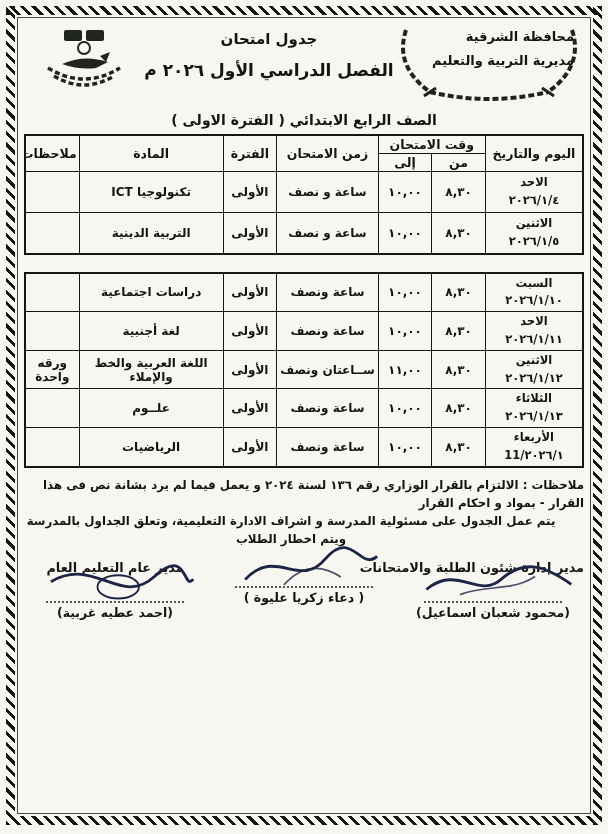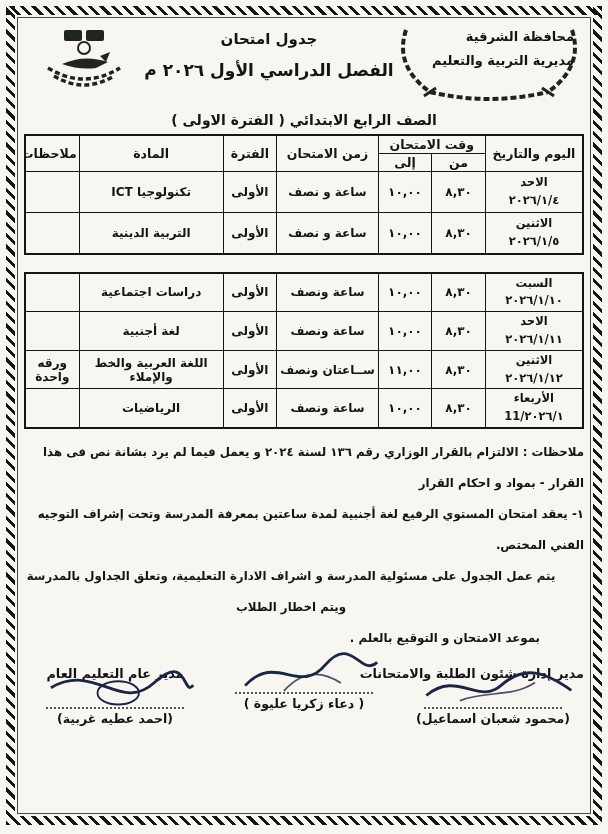--- a/index.html
+++ b/index.html
@@ -33,21 +33,21 @@
               font-size:12px;padding:1px 2px;overflow:hidden;}
   .c-day{width:17.5%;}.c-from{width:9.6%;}.c-to{width:9.6%;}.c-dur{width:18.2%;}
   .c-per{width:9.6%;}.c-subj{width:25.8%;}.c-notes{width:9.7%;}
   .sched thead tr th{height:15px;font-size:12.5px;}
   .week1 tbody tr{height:41px;}
   .week2{margin-top:17px;}
   .week2 tbody tr{height:33px;}
   .day-cell div{font-size:11.5px;line-height:1.55;}
 
   
-  .notes{margin-top:8px;font-weight:bold;font-size:11.8px;line-height:31px;}
+  .notes{margin-top:8px;font-weight:bold;font-size:11.8px;line-height:18px;}
   .notes .n4{padding-right:26px;text-align:center;}
   .notes .n5{padding-right:44px;}
 
   
   .sig-row{display:flex;justify-content:space-between;margin-top:12px;align-items:flex-start;}
   .sig{width:32.5%;text-align:center;font-weight:bold;}
   .sig .sig-title{font-size:12.8px;white-space:nowrap;}
   .sig .sig-line{position:relative;height:26px;margin:0 22px;border-bottom:2px dotted #555;}
   .sig .sig-line svg{position:absolute;left:-8px;top:-14px;width:120%;height:44px;overflow:visible;}
   .sig .sig-name{font-size:12.5px;margin-top:2px;white-space:nowrap;}
@@ -190,38 +190,48 @@
             </td>
           <td>٨,٣٠</td>
           <td>١١,٠٠</td>
           <td>ســاعتان ونصف</td>
           <td>الأولى</td>
           <td>اللغة العربية والخط والإملاء</td>
           <td>ورقه واحدة</td>
         </tr>
         <tr>
           <td class="day-cell">
+              <div>الثلاثاء</div>
+              <div>٢٠٢٦/١/١٣</div>
+            </td>
+          <td>٨,٣٠</td>
+          <td>١٠,٠٠</td>
+          <td>ساعة ونصف</td>
+          <td>الأولى</td>
+          <td>علــوم</td>
+          <td></td>
+        </tr>
+        <tr>
+          <td class="day-cell">
               <div>الأربعاء</div>
               <div>٢٠٢٦/١/11</div>
             </td>
           <td>٨,٣٠</td>
           <td>١٠,٠٠</td>
           <td>ساعة ونصف</td>
           <td>الأولى</td>
           <td>الرياضيات</td>
           <td></td>
         </tr>
       </tbody>
     </table>
 
     <div class="notes">
       <div class="n1">ملاحظات : الالتزام بالقرار الوزاري رقم ١٣٦ لسنة ٢٠٢٤ و يعمل فيما لم يرد بشانة نص فى هذا القرار - بمواد و احكام القرار</div>
-      <div class="n3">١- يعقد امتحان المستوي الرفيع لغة أجنبية لمدة ساعتين بمعرفة المدرسة وتحت إشراف التوجيه الفني المختص.</div>
       <div class="n4">يتم عمل الجدول على مسئولية المدرسة و اشراف الادارة التعليمية، وتعلق الجداول بالمدرسة ويتم اخطار الطلاب</div>
-      <div class="n5">بموعد الامتحان و التوقيع بالعلم .</div>
     </div>
 
     <div class="sig-row">
       <div class="sig">
         <div class="sig-title">مدير إدارة شئون الطلبة والامتحانات</div>
         <div class="sig-line">
           <svg viewBox="0 0 120 34">
               <path d="M4 22 C 28 2, 44 30, 62 14 S 96 4, 116 18" stroke="#1c2546" fill="none" stroke-width="2.2"></path>
               <path d="M30 26 C 50 18, 70 24, 88 12" stroke="#1c2546" fill="none" stroke-width="1.3" opacity=".8"></path>
             </svg>

